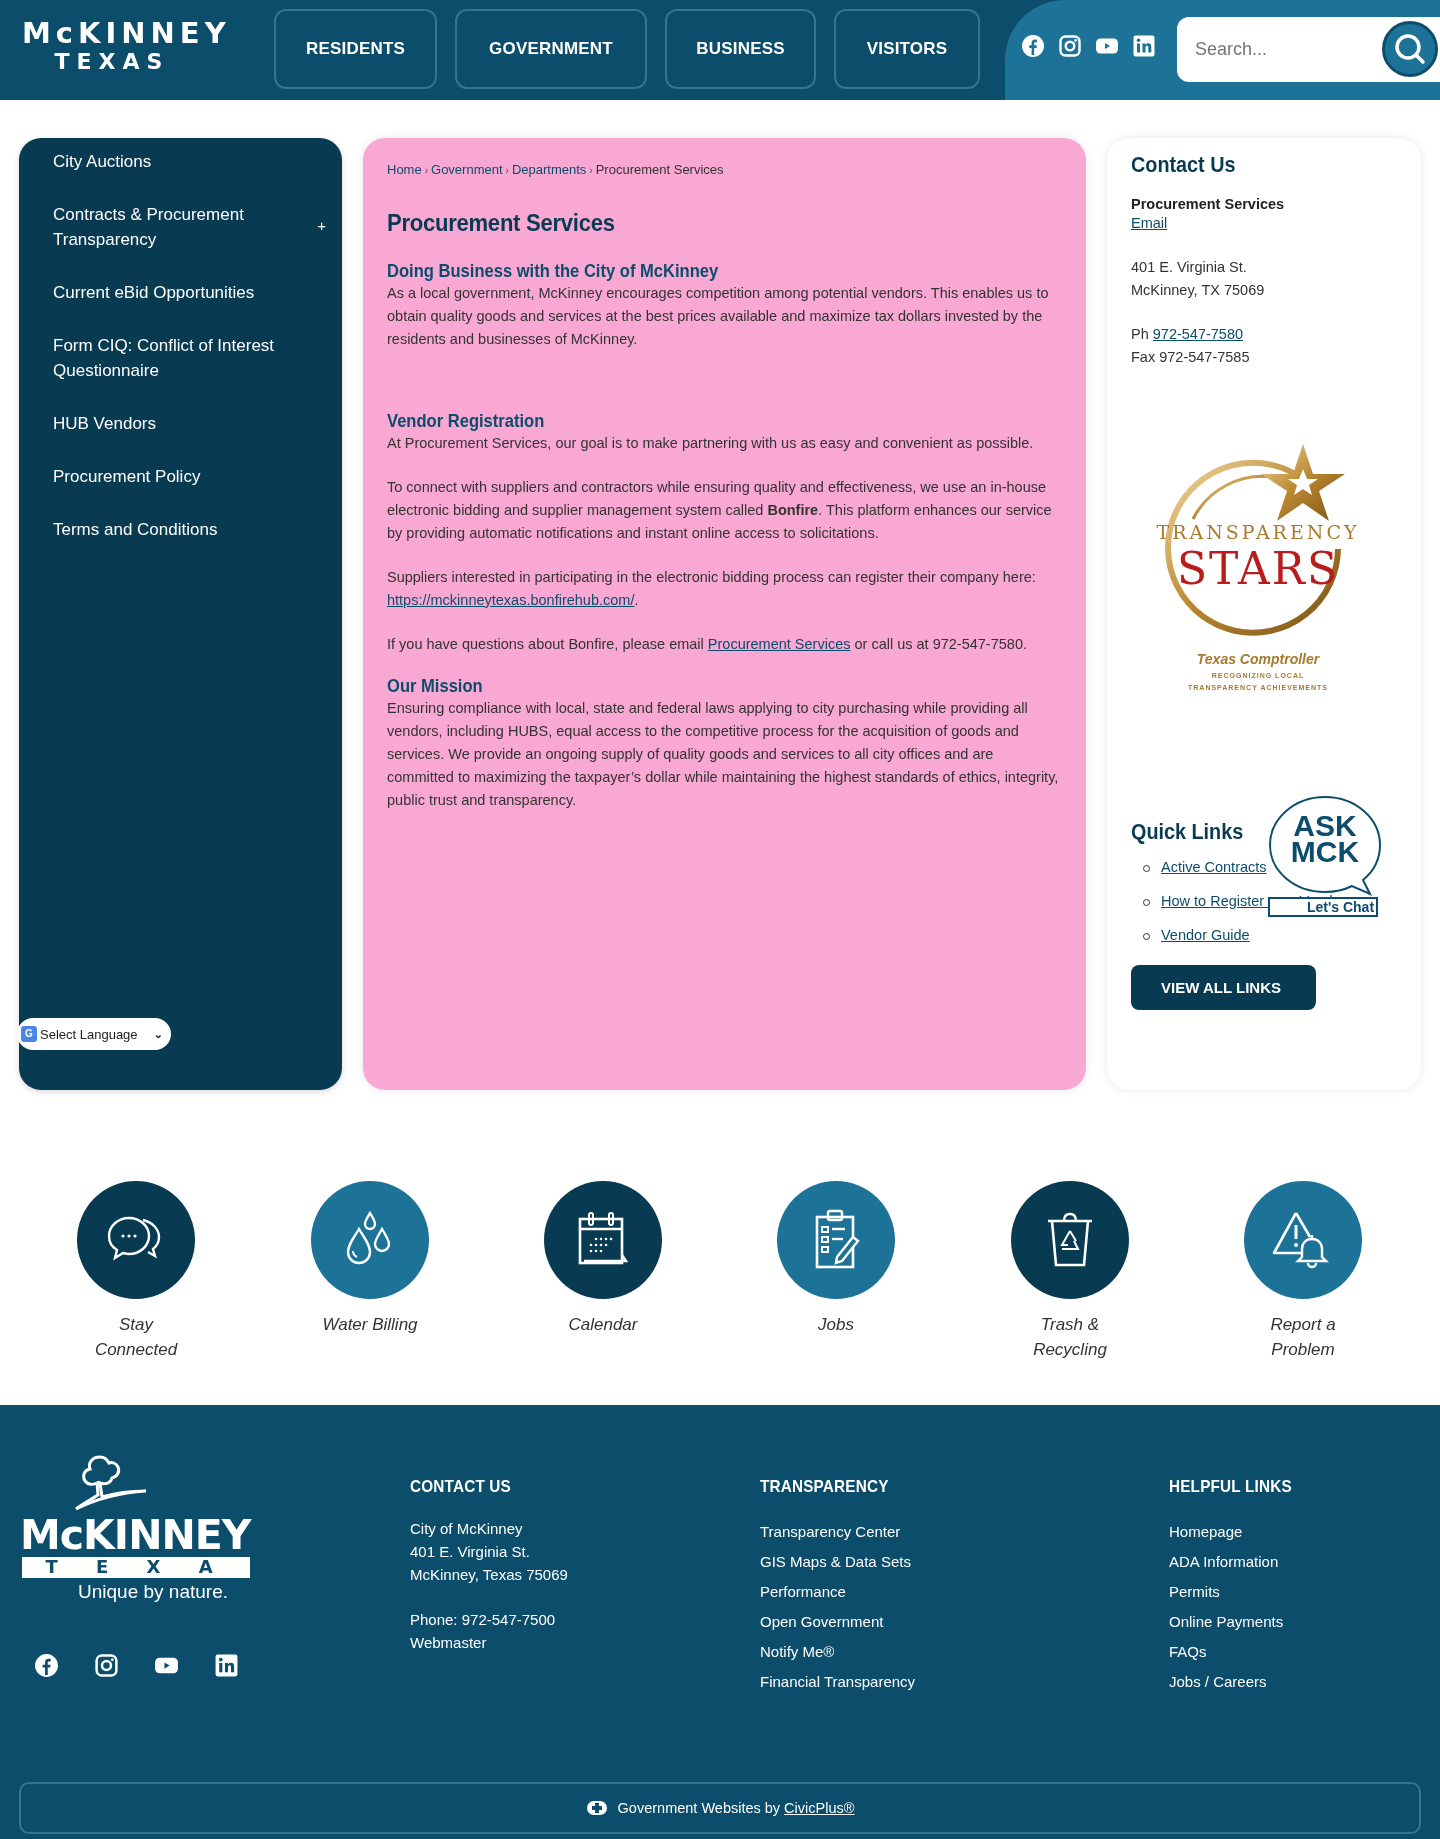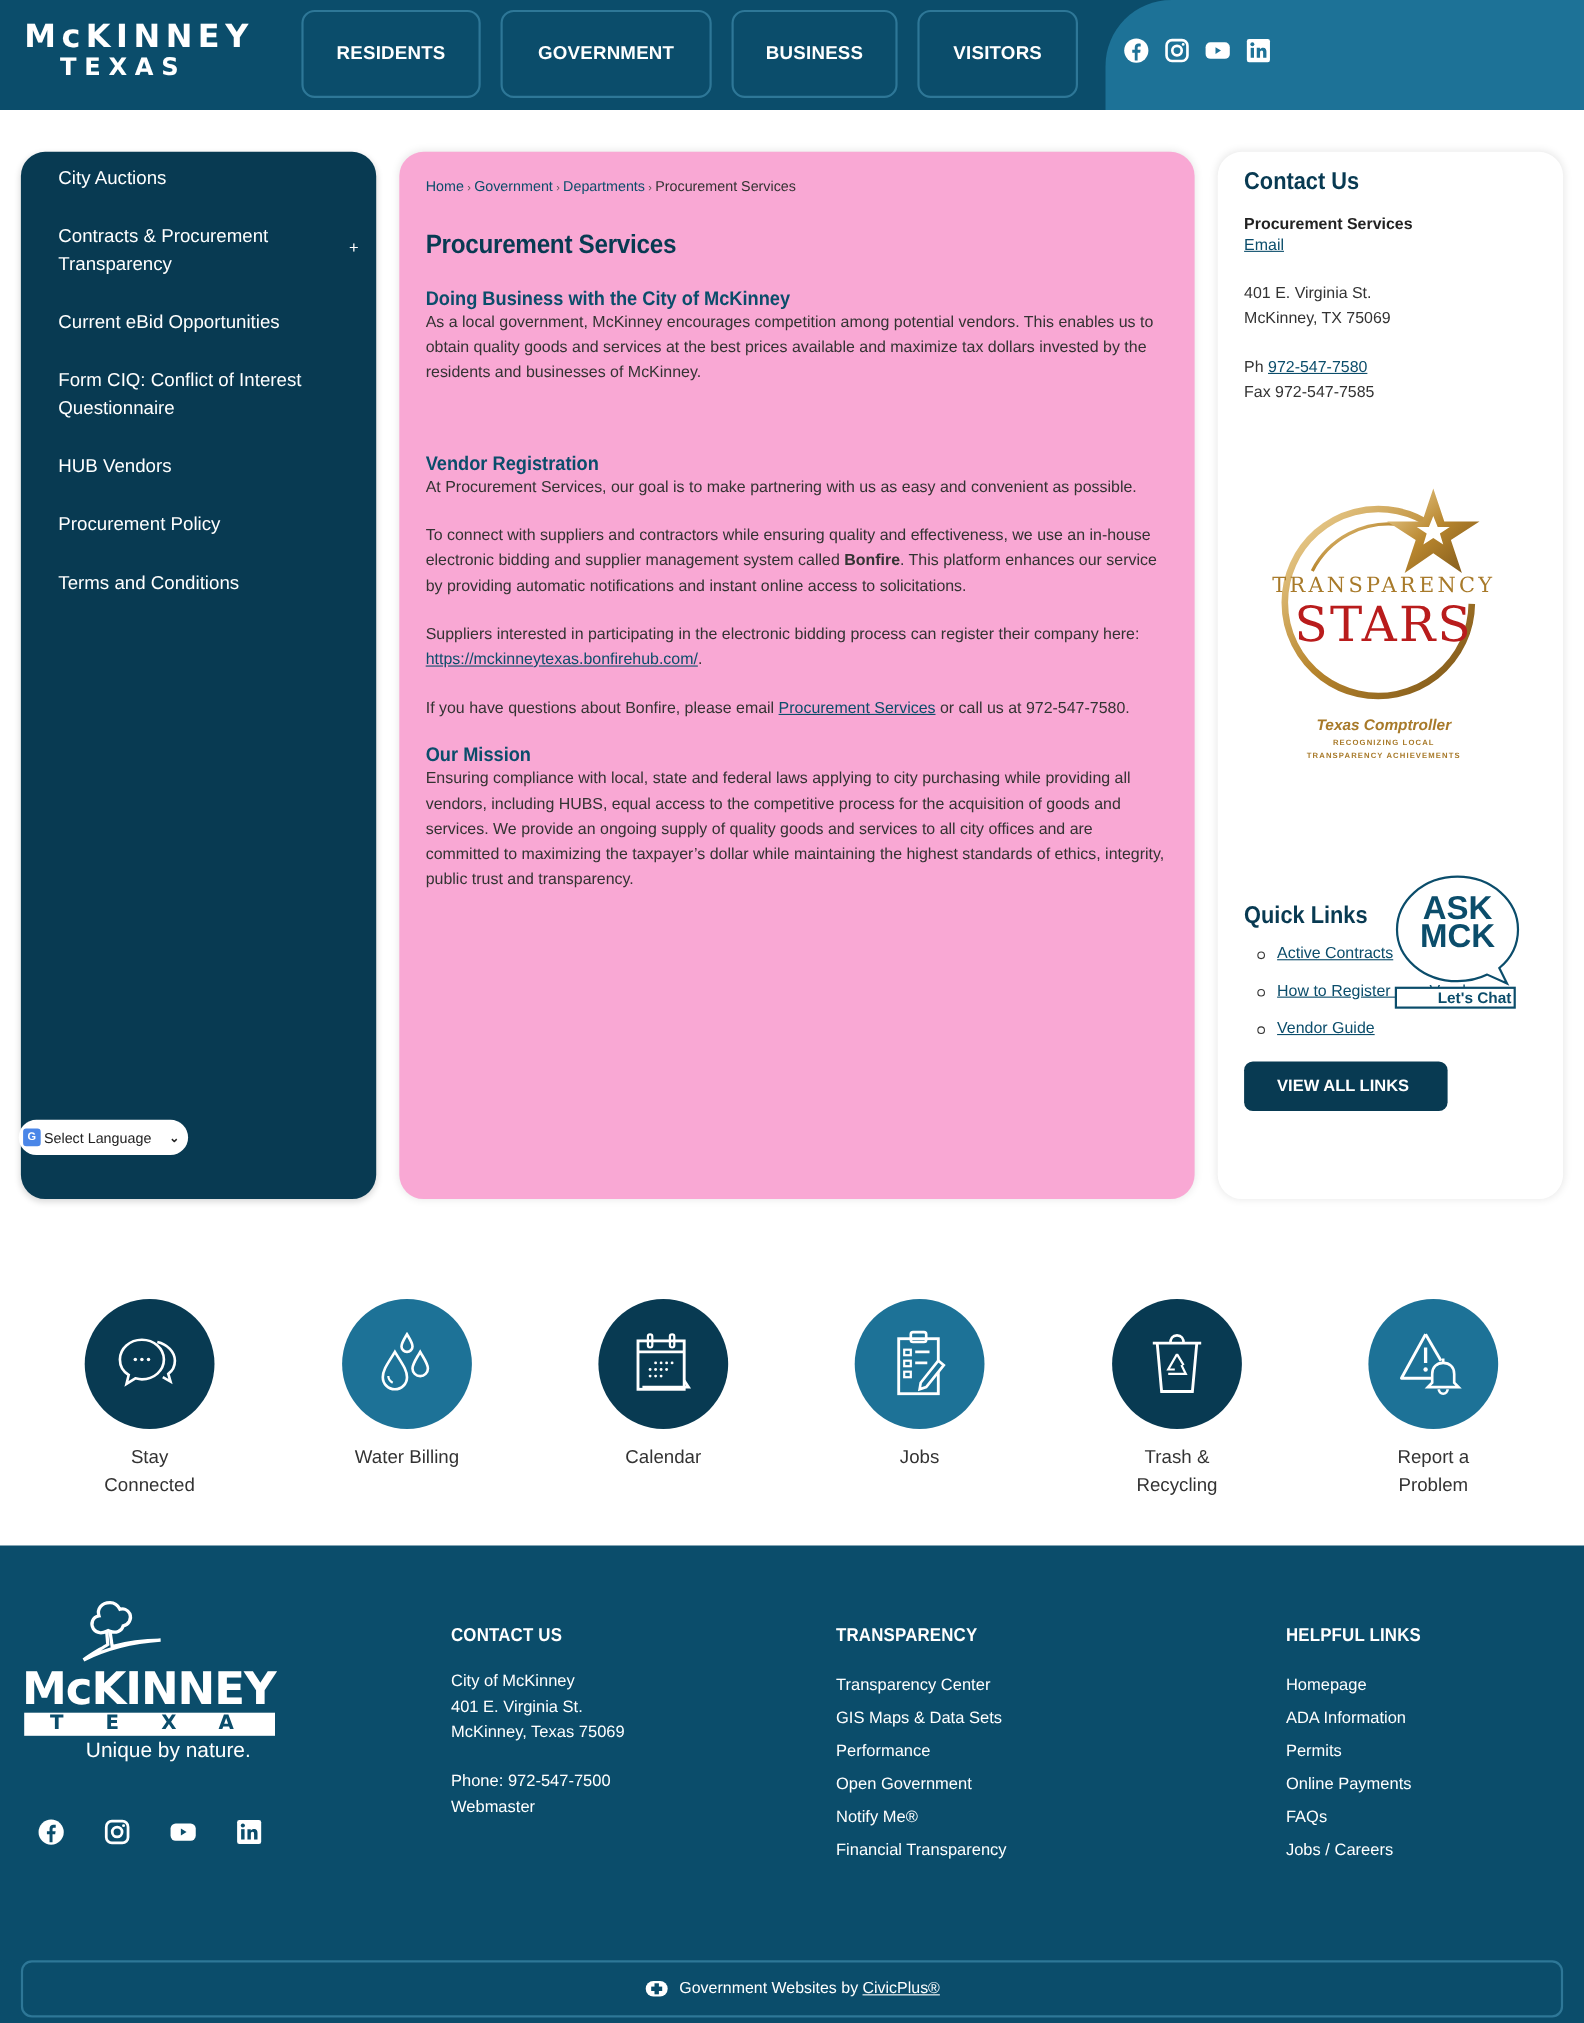--- a/index.html
+++ b/index.html
@@ -112,20 +112,29 @@
           <rect x="1" y="4.5" width="22" height="15" rx="4.5" fill="#fff"></rect>
           <path d="M10 9v6l5-3z" fill="#1d7297"></path>
         </svg>
       <svg class="si" viewBox="0 0 24 24">
           <rect x="1.5" y="1.5" width="21" height="21" rx="2" fill="#fff"></rect>
           <rect x="5" y="9.5" width="3" height="9" fill="#1d7297"></rect>
           <circle cx="6.5" cy="6.3" r="1.8" fill="#1d7297"></circle>
           <path d="M10.5 9.5h2.9v1.3c.5-.9 1.6-1.5 2.9-1.5 2.4 0 3 1.5 3 3.8v5.4h-3v-4.8c0-1.2-.3-1.9-1.3-1.9s-1.5.7-1.5 1.9v4.8h-3z" fill="#1d7297"></path>
         </svg>
     </div>
+    <div class="search">
+      <input type="text" placeholder="Search..." style="">
+      <div class="search-btn">
+        <svg width="34" height="34" viewBox="0 0 34 34">
+            <circle cx="15" cy="15" r="11" fill="none" stroke="#fff" stroke-width="3.5"></circle>
+            <line x1="23" y1="23" x2="30" y2="30" stroke="#fff" stroke-width="3.5" stroke-linecap="round"></line>
+          </svg>
+      </div>
+    </div>
   </div>
 </div>
 
 <div class="main">
   <div class="sidebar" style="top:38px;">
     <div class="side-item"><span>City Auctions</span></div>
     <div class="side-item"><span>Contracts &amp; Procurement Transparency</span><span class="plus">+</span></div>
     <div class="side-item"><span>Current eBid Opportunities</span></div>
     <div class="side-item"><span>Form CIQ: Conflict of Interest Questionnaire</span></div>
     <div class="side-item"><span>HUB Vendors</span></div>
@@ -206,21 +215,21 @@
     <svg width="122" height="125" viewBox="0 0 122 125">
       <path d="M61 3 C30 3 6 25 6 51 C6 77 30 98 61 98 C72 98 80 96 88 92 L106 100 L99 86 C110 77 116 65 116 51 C116 25 92 3 61 3 Z" fill="#fff" stroke="#0b4d6b" stroke-width="2"></path>
       <rect x="5" y="104" width="108" height="18" fill="#fff" stroke="#0b4d6b" stroke-width="2"></rect>
     </svg>
     <div style="position:absolute;left:0;top:18px;width:122px;text-align:center;font-weight:bold;font-size:30px;line-height:27px;color:#0b4d6b;">ASK</div>
     <div style="position:absolute;left:0;top:44px;width:122px;text-align:center;font-weight:bold;font-size:30px;line-height:27px;color:#0b4d6b;">MCK</div>
     <div style="position:absolute;left:5px;top:105px;width:108px;text-align:center;font-weight:bold;font-size:14px;color:#0b4d6b;padding-left:35px;">Let's Chat</div>
   </div>
 </div>
 
-<div class="quick" style="margin-top:71px;">
+<div class="quick" style="margin-top:71px;font-style:italic;">
   <div class="qi" style="left:56px;">
     <div class="circ dark">
       <svg width="70" height="60" viewBox="0 0 70 60">
           <path d="M28 8c-11 0-20 8-20 18 0 6 3 11 8 14l-2 8 8-5c2 .5 4 1 6 1 11 0 20-8 20-18S39 8 28 8z" fill="none" stroke="#fff" stroke-width="2.4"></path>
           <path d="M42 10c9 2 16 9 16 17 0 5-2 9-6 12l2 7-7-4" fill="none" stroke="#fff" stroke-width="2.4"></path>
           <circle cx="22" cy="26" r="1.6" fill="#fff"></circle>
           <circle cx="28" cy="26" r="1.6" fill="#fff"></circle>
           <circle cx="34" cy="26" r="1.6" fill="#fff"></circle>
         </svg>
     </div>

